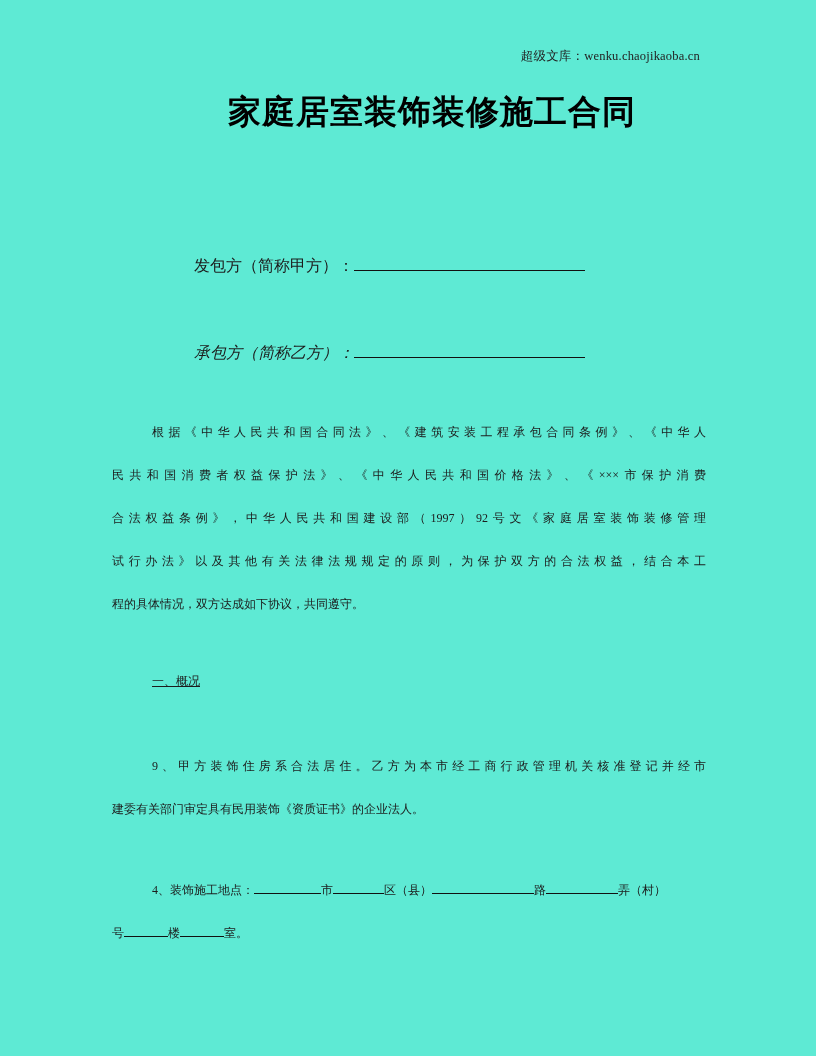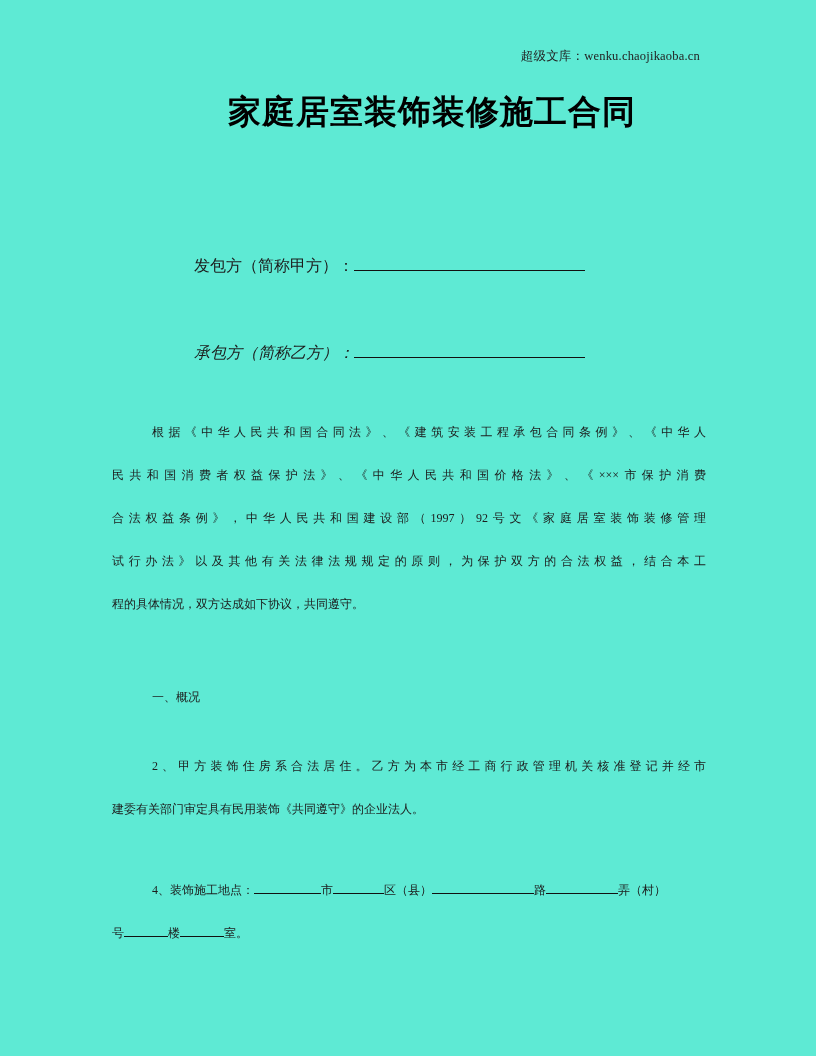--- a/index.html
+++ b/index.html
@@ -92,27 +92,27 @@
   <div class="abs party-line" style="top:331px;font-style:italic;"><span class="seg">承包方（简称乙方）：</span><span class="blank" style="width: 231px;"></span></div>
 
   <div class="abs body-block" style="top:411px;">
     <div class="jline indent">根据《中华人民共和国合同法》、《建筑安装工程承包合同条例》、《中华人</div>
     <div class="jline">民共和国消费者权益保护法》、《中华人民共和国价格法》、《×××市保护消费</div>
     <div class="jline">合法权益条例》，中华人民共和国建设部（1997）92号文《家庭居室装饰装修管理</div>
     <div class="jline">试行办法》以及其他有关法律法规规定的原则，为保护双方的合法权益，结合本工</div>
     <div>程的具体情况，双方达成如下协议，共同遵守。</div>
   </div>
 
-  <div class="abs body-block" style="top:676px;">
+  <div class="abs body-block" style="top:660px;text-decoration:underline;">
     <div class="indent">一、概况</div>
   </div>
 
   <div class="abs body-block" style="top:745px;">
-    <div class="jline indent">2、甲方装饰住房系合法居住。乙方为本市经工商行政管理机关核准登记并经市</div>
-    <div>建委有关部门审定具有民用装饰《共同遵守》的企业法人。</div>
+    <div class="jline indent">9、甲方装饰住房系合法居住。乙方为本市经工商行政管理机关核准登记并经市</div>
+    <div>建委有关部门审定具有民用装饰《资质证书》的企业法人。</div>
   </div>
 
   <div class="abs body-block" style="top:869px;">
     <div class="indent"><span class="seg">4、装饰施工地点：</span><span class="blank" style="width: 67px;"></span><span class="seg">市</span><span class="blank" style="width: 51px;"></span><span class="seg">区（县）</span><span class="blank" style="width: 102px;"></span><span class="seg">路</span><span class="blank" style="width: 72px;"></span><span class="seg">弄（村）</span></div>
     <div><span class="seg">号</span><span class="blank" style="width: 44px;"></span><span class="seg">楼</span><span class="blank" style="width: 44px;"></span><span class="seg">室。</span></div>
   </div>
 
 </div>
 
 </body></html>

